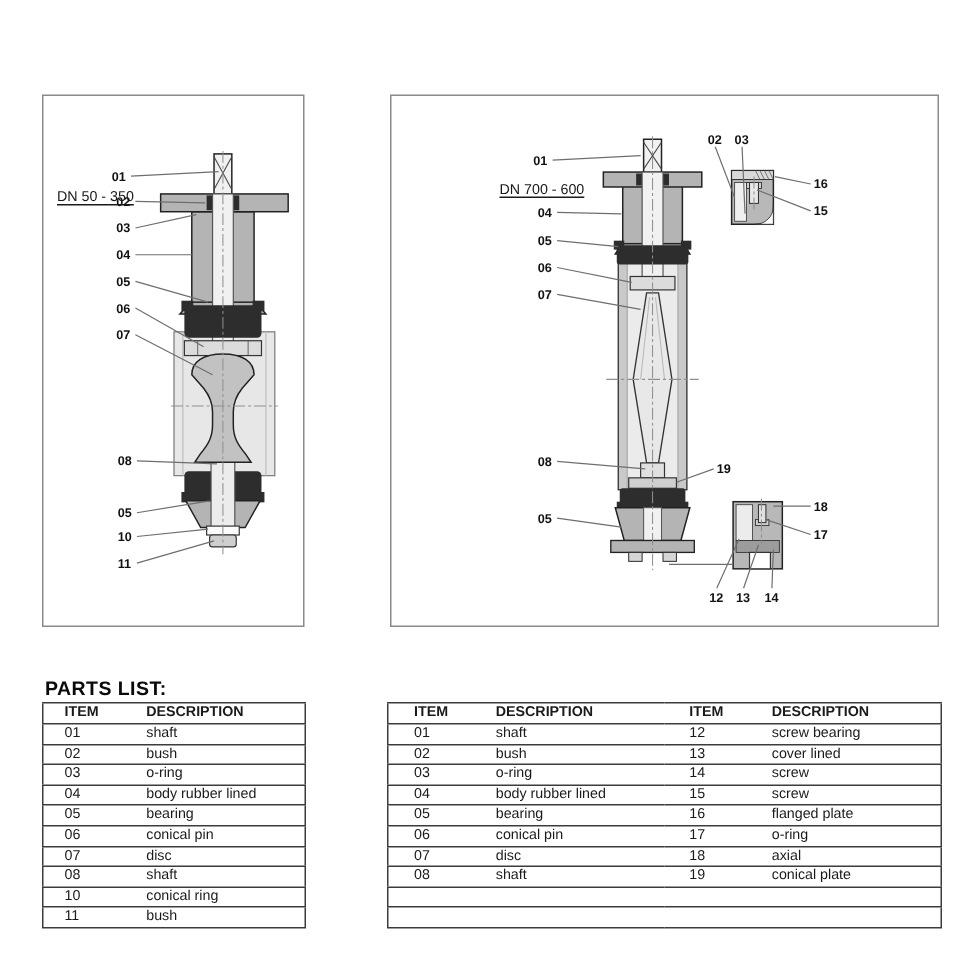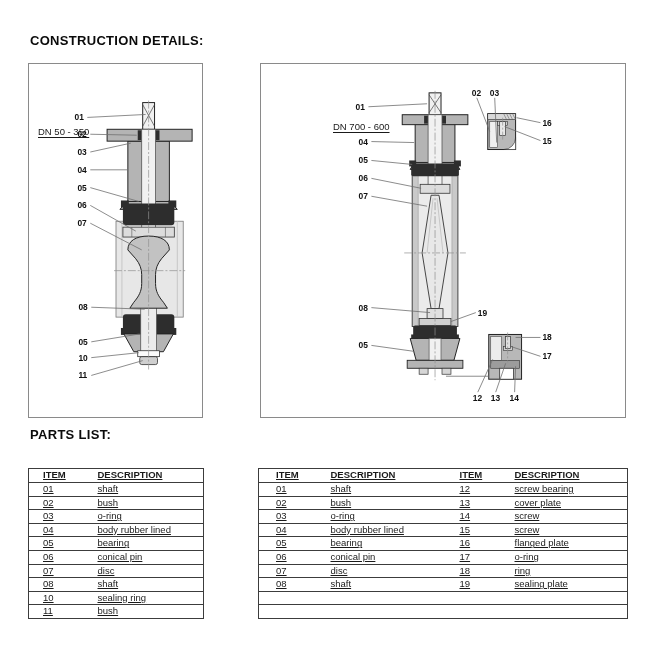--- a/index.html
+++ b/index.html
@@ -1,48 +1,47 @@
 <!DOCTYPE html>
 <html><head>
 <meta charset="utf-8">
 <style>
   html,body{margin:0;padding:0;background:#fff;}
   .page{position:relative;width:650px;height:650px;background:#ffffff;
         font-family:"Liberation Sans",sans-serif;color:#000;overflow:hidden;}
   .h-main{position:absolute;margin:0;font-size:13px;font-weight:bold;letter-spacing:.3px;color:#0a0a0a;}
   #construction-heading{left:30px;top:33px;}
-  #parts-heading{left:30px;top:427px;}
+  #parts-heading{left:30px;top:451px;}
   .panel{position:absolute;border:1.5px solid #8a8a8a;background:#fff;box-sizing:border-box;}
   #panel-left{left:28px;top:63px;width:175px;height:355px;}
   #panel-right{left:260px;top:63px;width:366px;height:355px;}
   .dn-label{position:absolute;font-size:9.5px;color:#1a1a1a;text-decoration:underline;
             text-underline-offset:2px;white-space:nowrap;margin-top:44px;}
   #panel-left .dn-label{left:9px;top:18px;}
   #panel-right .dn-label{left:72px;top:13px;}
   .panel svg{position:absolute;left:0;top:0;width:100%;height:100%;}
   .callout{font-family:"Liberation Sans",sans-serif;font-size:8.5px;font-weight:bold;fill:#111;}
   .leader{stroke:#6e6e6e;stroke-width:.8;fill:none;}
   .cl{stroke:#8f8f8f;stroke-width:.7;stroke-dasharray:8 2 2 2;fill:none;}
   .parts-table{position:absolute;border-collapse:collapse;table-layout:fixed;
                font-size:9.5px;color:#1a1a1a;background:#fff;}
   #table-left{left:28px;top:468px;width:175px;}
   #table-right{left:258px;top:468px;width:369px;}
   .parts-table th,.parts-table td{border-top:1px solid #3c3c3c;border-bottom:1px solid #3c3c3c;
                padding:0 0 0 14px;height:12.6px;text-align:left;font-weight:normal;
                white-space:nowrap;overflow:hidden;line-height:12.6px;}
   .parts-table th{font-weight:bold;height:13px;}
-  .parts-table{border:1px solid #3c3c3c;text-decoration:underline;}
+  .parts-table{border:1px solid #3c3c3c;}
   #table-right th,#table-right td{padding-left:17px;}
 </style>
 </head>
 <body>
 
 <div class="page">
 
-  <h1 class="h-main" id="construction-heading">CONSTRUCTION DETAILS:</h1>
 
   <section class="panel" id="panel-left">
     <svg viewBox="0 0 175 355">
 
       <rect x="88" y="158" width="68" height="97" fill="#e7e7e7" stroke="#777" stroke-width=".8"></rect>
       <line x1="94" y1="158" x2="94" y2="255" stroke="#bdbdbd" stroke-width=".8"></line>
       <line x1="150" y1="158" x2="150" y2="255" stroke="#bdbdbd" stroke-width=".8"></line>
 
       <g>
         <polygon points="100,137 142,137 150,146 92,146" fill="#b4b4b4" stroke="#222" stroke-width="1"></polygon>
@@ -277,21 +276,21 @@
         <tr>
           <td>07</td>
           <td>disc</td>
         </tr>
         <tr>
           <td>08</td>
           <td>shaft</td>
         </tr>
         <tr>
           <td>10</td>
-          <td>sealing ring</td>
+          <td>conical ring</td>
         </tr>
         <tr>
           <td>11</td>
           <td>bush</td>
         </tr>
       </tbody>
   </table>
 
   <table class="parts-table" id="table-right">
     <colgroup>
@@ -312,21 +311,21 @@
         <tr>
           <td>01</td>
           <td>shaft</td>
           <td>12</td>
           <td>screw bearing</td>
         </tr>
         <tr>
           <td>02</td>
           <td>bush</td>
           <td>13</td>
-          <td>cover plate</td>
+          <td>cover lined</td>
         </tr>
         <tr>
           <td>03</td>
           <td>o-ring</td>
           <td>14</td>
           <td>screw</td>
         </tr>
         <tr>
           <td>04</td>
           <td>body rubber lined</td>
@@ -342,27 +341,27 @@
         <tr>
           <td>06</td>
           <td>conical pin</td>
           <td>17</td>
           <td>o-ring</td>
         </tr>
         <tr>
           <td>07</td>
           <td>disc</td>
           <td>18</td>
-          <td>ring</td>
+          <td>axial</td>
         </tr>
         <tr>
           <td>08</td>
           <td>shaft</td>
           <td>19</td>
-          <td>sealing plate</td>
+          <td>conical plate</td>
         </tr>
         <tr>
           <td></td>
           <td></td>
           <td></td>
           <td></td>
         </tr>
         <tr>
           <td></td>
           <td></td>

